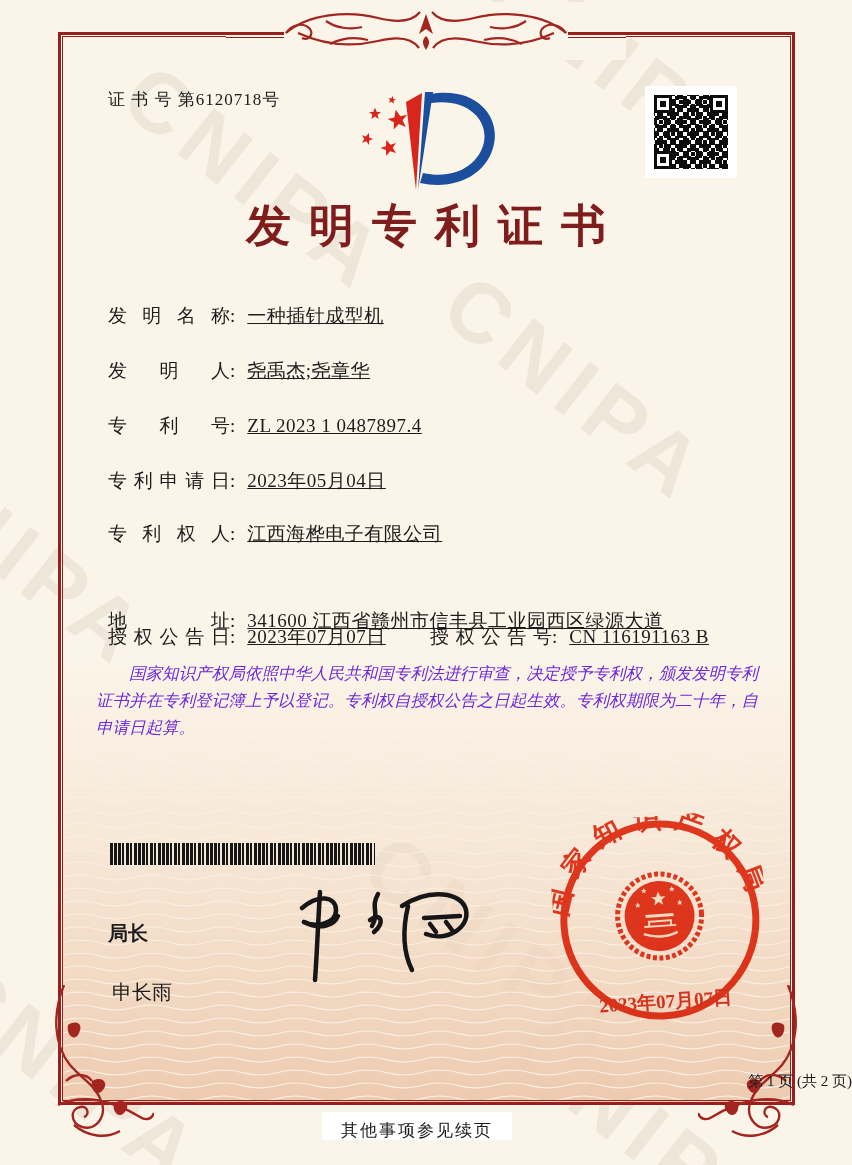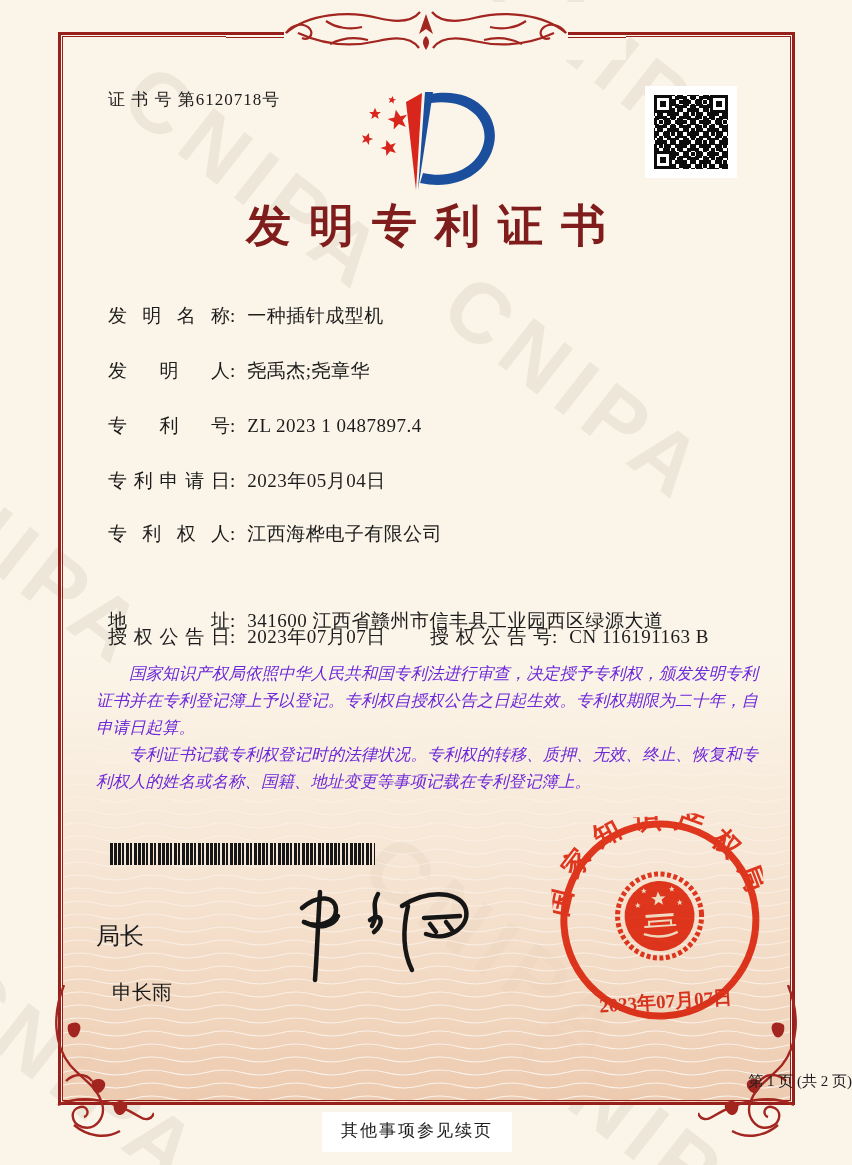--- a/index.html
+++ b/index.html
@@ -47,43 +47,43 @@
   .qr-finder{border-color:#0c0c0c;}
   .qr-finder{box-shadow:inset 0 0 0 3px #ffffff;}
 
   .title{position:absolute;left:0;right:0;top:196px;text-align:center;
          font-size:45px;font-weight:700;letter-spacing:18px;text-indent:18px;
          color:#7f1d1d;z-index:4;margin:0;}
 
   .field{position:absolute;left:108px;font-size:19px;z-index:4;white-space:nowrap;}
   .flabel{display:inline-block;width:122px;text-align:justify;text-align-last:justify;}
   .colon{display:inline-block;margin-right:12px;}
-  .fvalue{letter-spacing:0.5px;}
+  .fvalue{letter-spacing:0.5px;text-decoration:underline;}
   .field-right{left:430px;}
 
   .legal{position:absolute;left:96px;top:660px;width:662px;font-size:16.5px;
          line-height:27px;text-align:justify;z-index:4;font-style:italic;color:#6d28d9;}
   .legal p{margin:0;text-indent:2em;}
 
   .barcode{position:absolute;left:110px;top:843px;width:265px;height:22px;z-index:4;
       background-image:
         repeating-linear-gradient(90deg,#161616 0 2px,transparent 2px 4px),
         repeating-linear-gradient(90deg,#161616 0 3px,transparent 3px 8px),
         repeating-linear-gradient(90deg,#161616 0 1px,transparent 1px 6px);}
 
-  .officer-title{position:absolute;left:96px;top:920px;font-size:24px;z-index:4;}
+  .officer-title{position:absolute;left:108px;top:920px;font-size:20px;z-index:4;font-weight:bold;}
   .officer-name{position:absolute;left:112px;top:954px;font-size:20px;z-index:4;margin-top:25px;}
   .signature{position:absolute;left:290px;top:870px;width:190px;height:118px;z-index:4;}
 
   .seal{position:absolute;left:554px;top:816px;width:212px;height:212px;z-index:5;
         transform:rotate(-4deg);mix-blend-mode:multiply;opacity:0.95;}
 
   .page-info{position:absolute;left:0;right:0;top:1072px;text-align:right;
              font-size:15px;z-index:4;}
-  .cont-box{position:absolute;left:322px;top:1112px;width:190px;height:40px;
+  .cont-box{position:absolute;left:322px;top:1112px;width:190px;height:28px;
             background:#ffffff;z-index:4;text-align:center;line-height:38px;
             font-size:17px;letter-spacing:2px;}
 </style>
 </head>
 <body>
 
 <span class="wm" style="left:165px;top:45px;">CNIPA</span>
 <span class="wm" style="left:485px;top:255px;">CNIPA</span>
 <span class="wm" style="left:-75px;top:420px;">CNIPA</span>
 <span class="wm" style="left:405px;top:815px;">CNIPA</span>
@@ -216,21 +216,20 @@
 </div>
 <div class="field" style="top:624px;">
   <span class="flabel">授权公告日</span><span class="colon">:</span><span class="fvalue">2023年07月07日</span>
 </div>
 <div class="field field-right" style="top:624px;">
   <span class="flabel">授权公告号</span><span class="colon">:</span><span class="fvalue">CN 116191163 B</span>
 </div>
 
 <div class="legal">
   <p>国家知识产权局依照中华人民共和国专利法进行审查，决定授予专利权，颁发发明专利证书并在专利登记簿上予以登记。专利权自授权公告之日起生效。专利权期限为二十年，自申请日起算。</p>
-  <p>专利证书记载专利权登记时的法律状况。专利权的转移、质押、无效、终止、恢复和专利权人的姓名或名称、国籍、地址变更等事项记载在专利登记簿上。</p>
 </div>
 
 <div class="barcode"></div>
 
 <div class="officer-title">局长</div>
 <div class="officer-name">申长雨</div>
 
 <svg class="signature" viewBox="0 0 190 118">
   <g stroke="#161616" stroke-width="4.5" fill="none" stroke-linecap="round" stroke-linejoin="round">
     <path d="M30,22 C28,52 27,84 25,110"></path>

